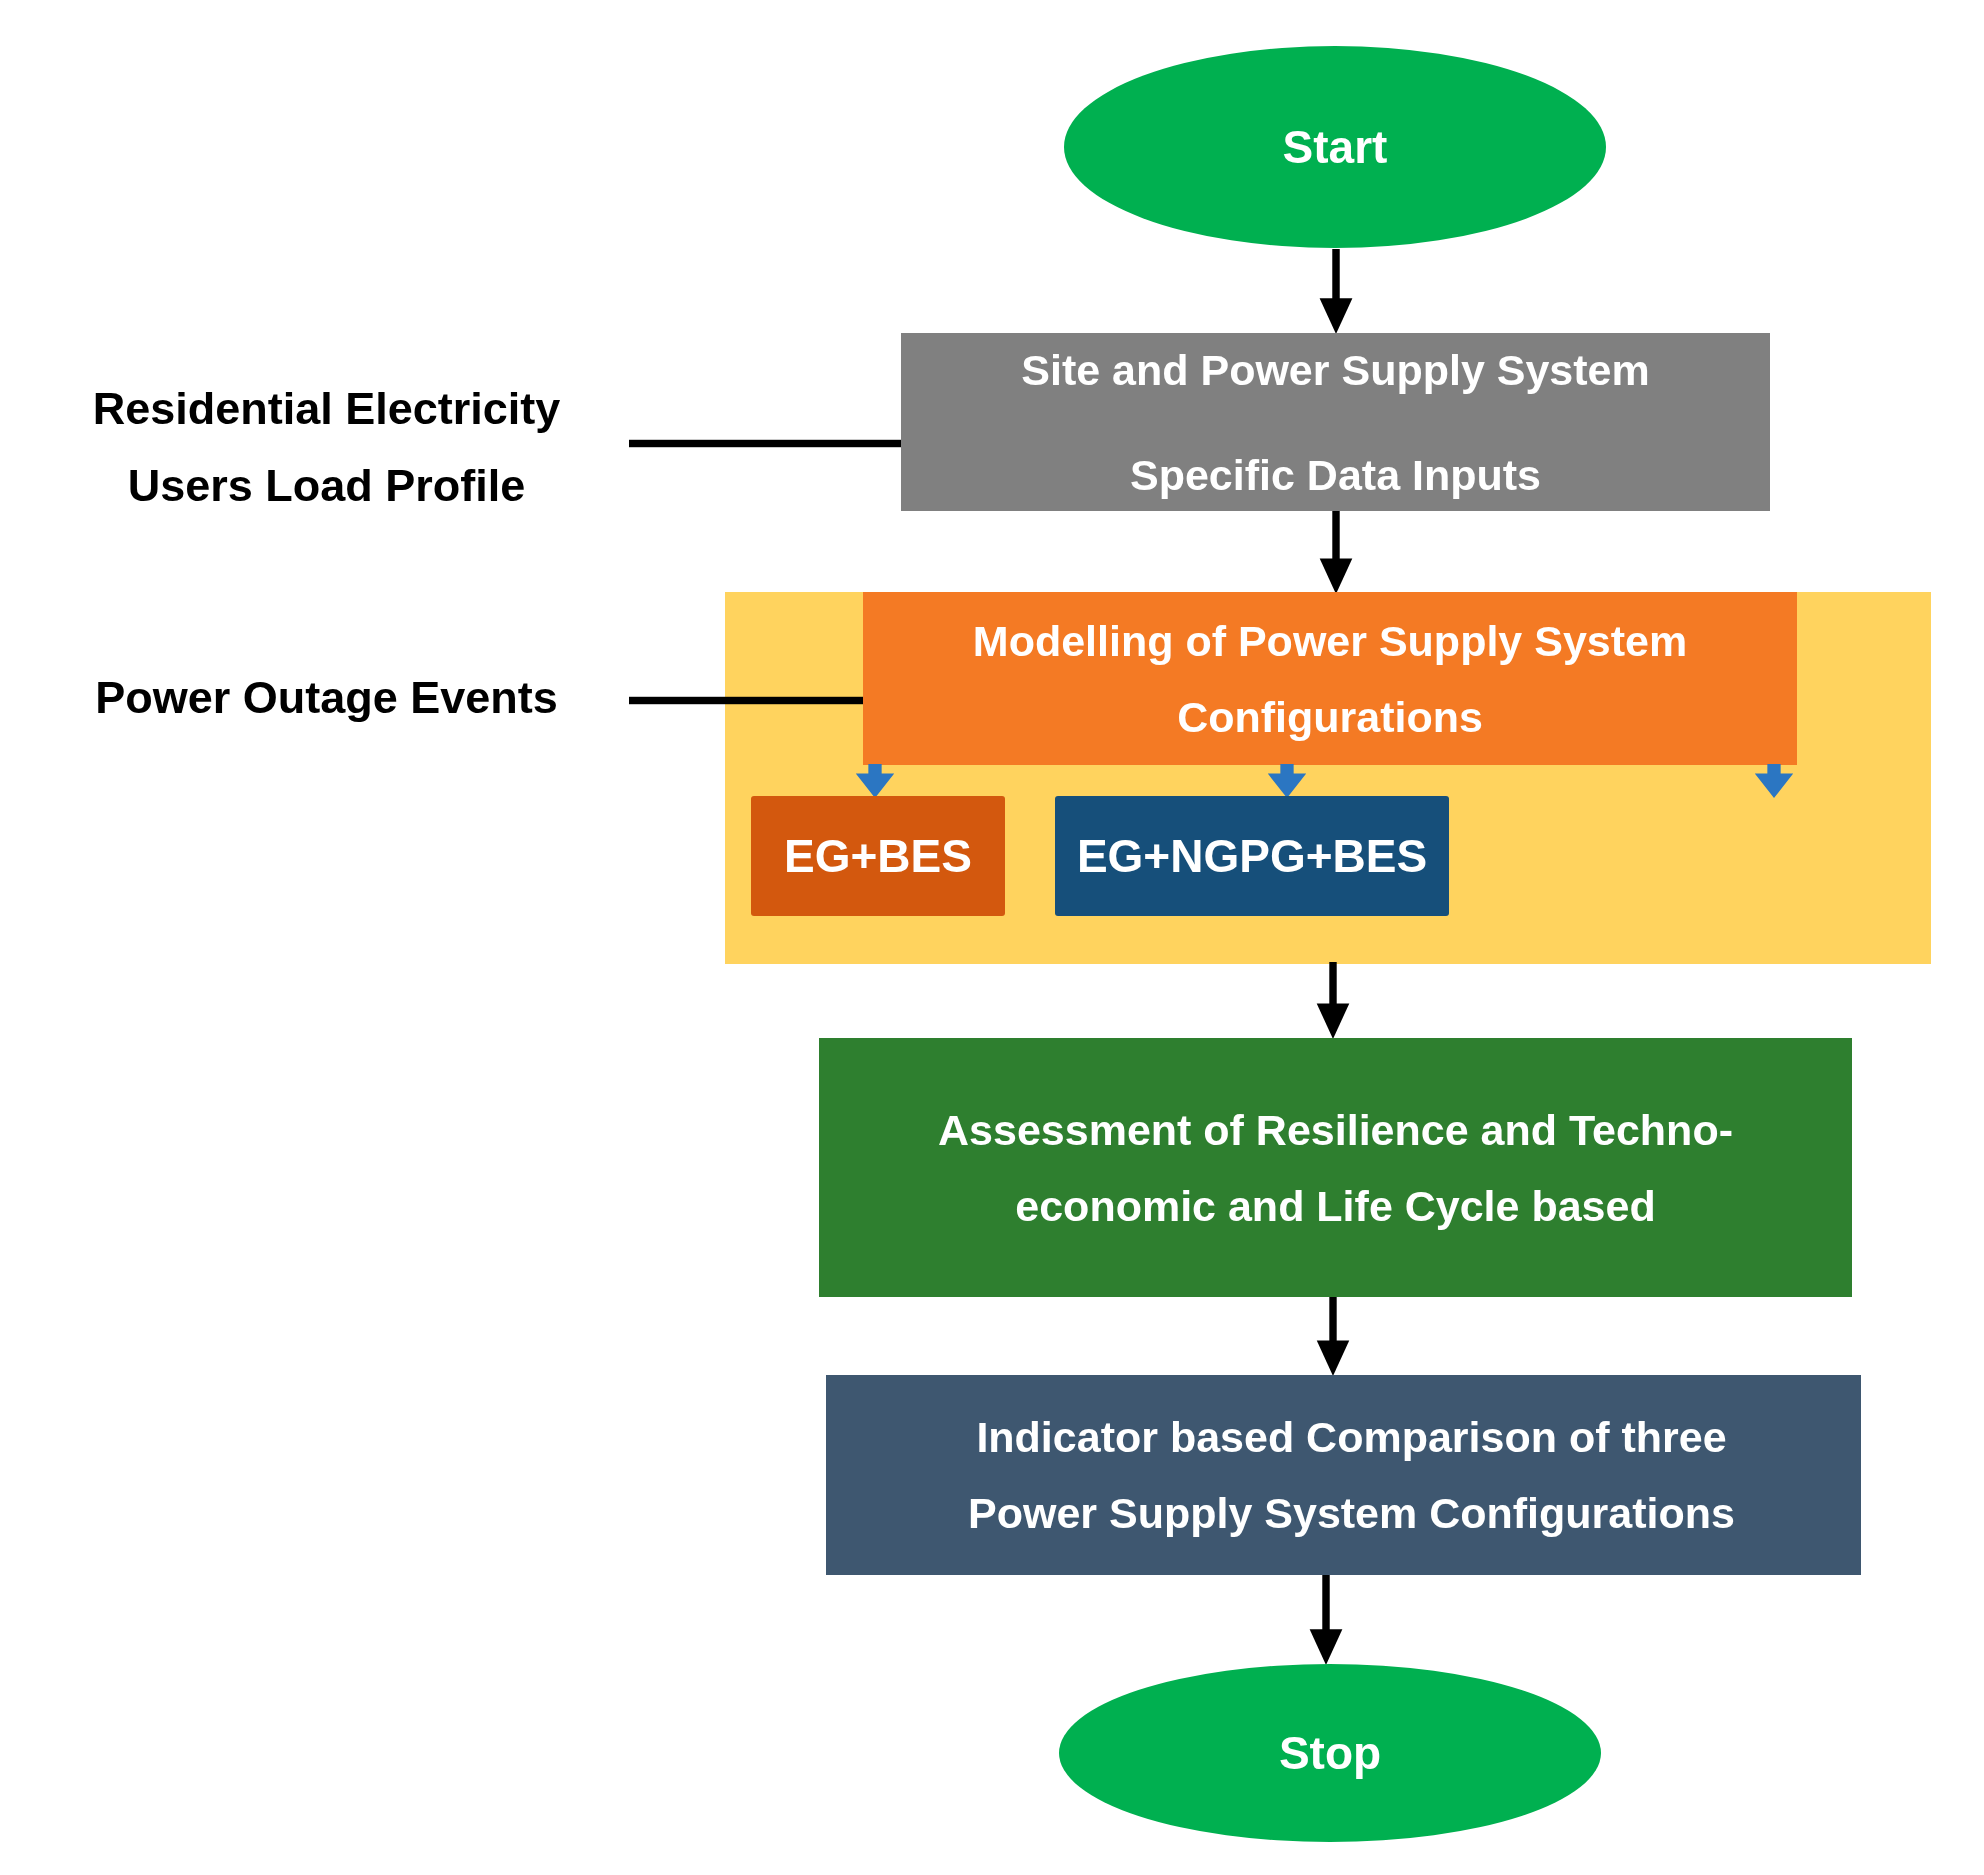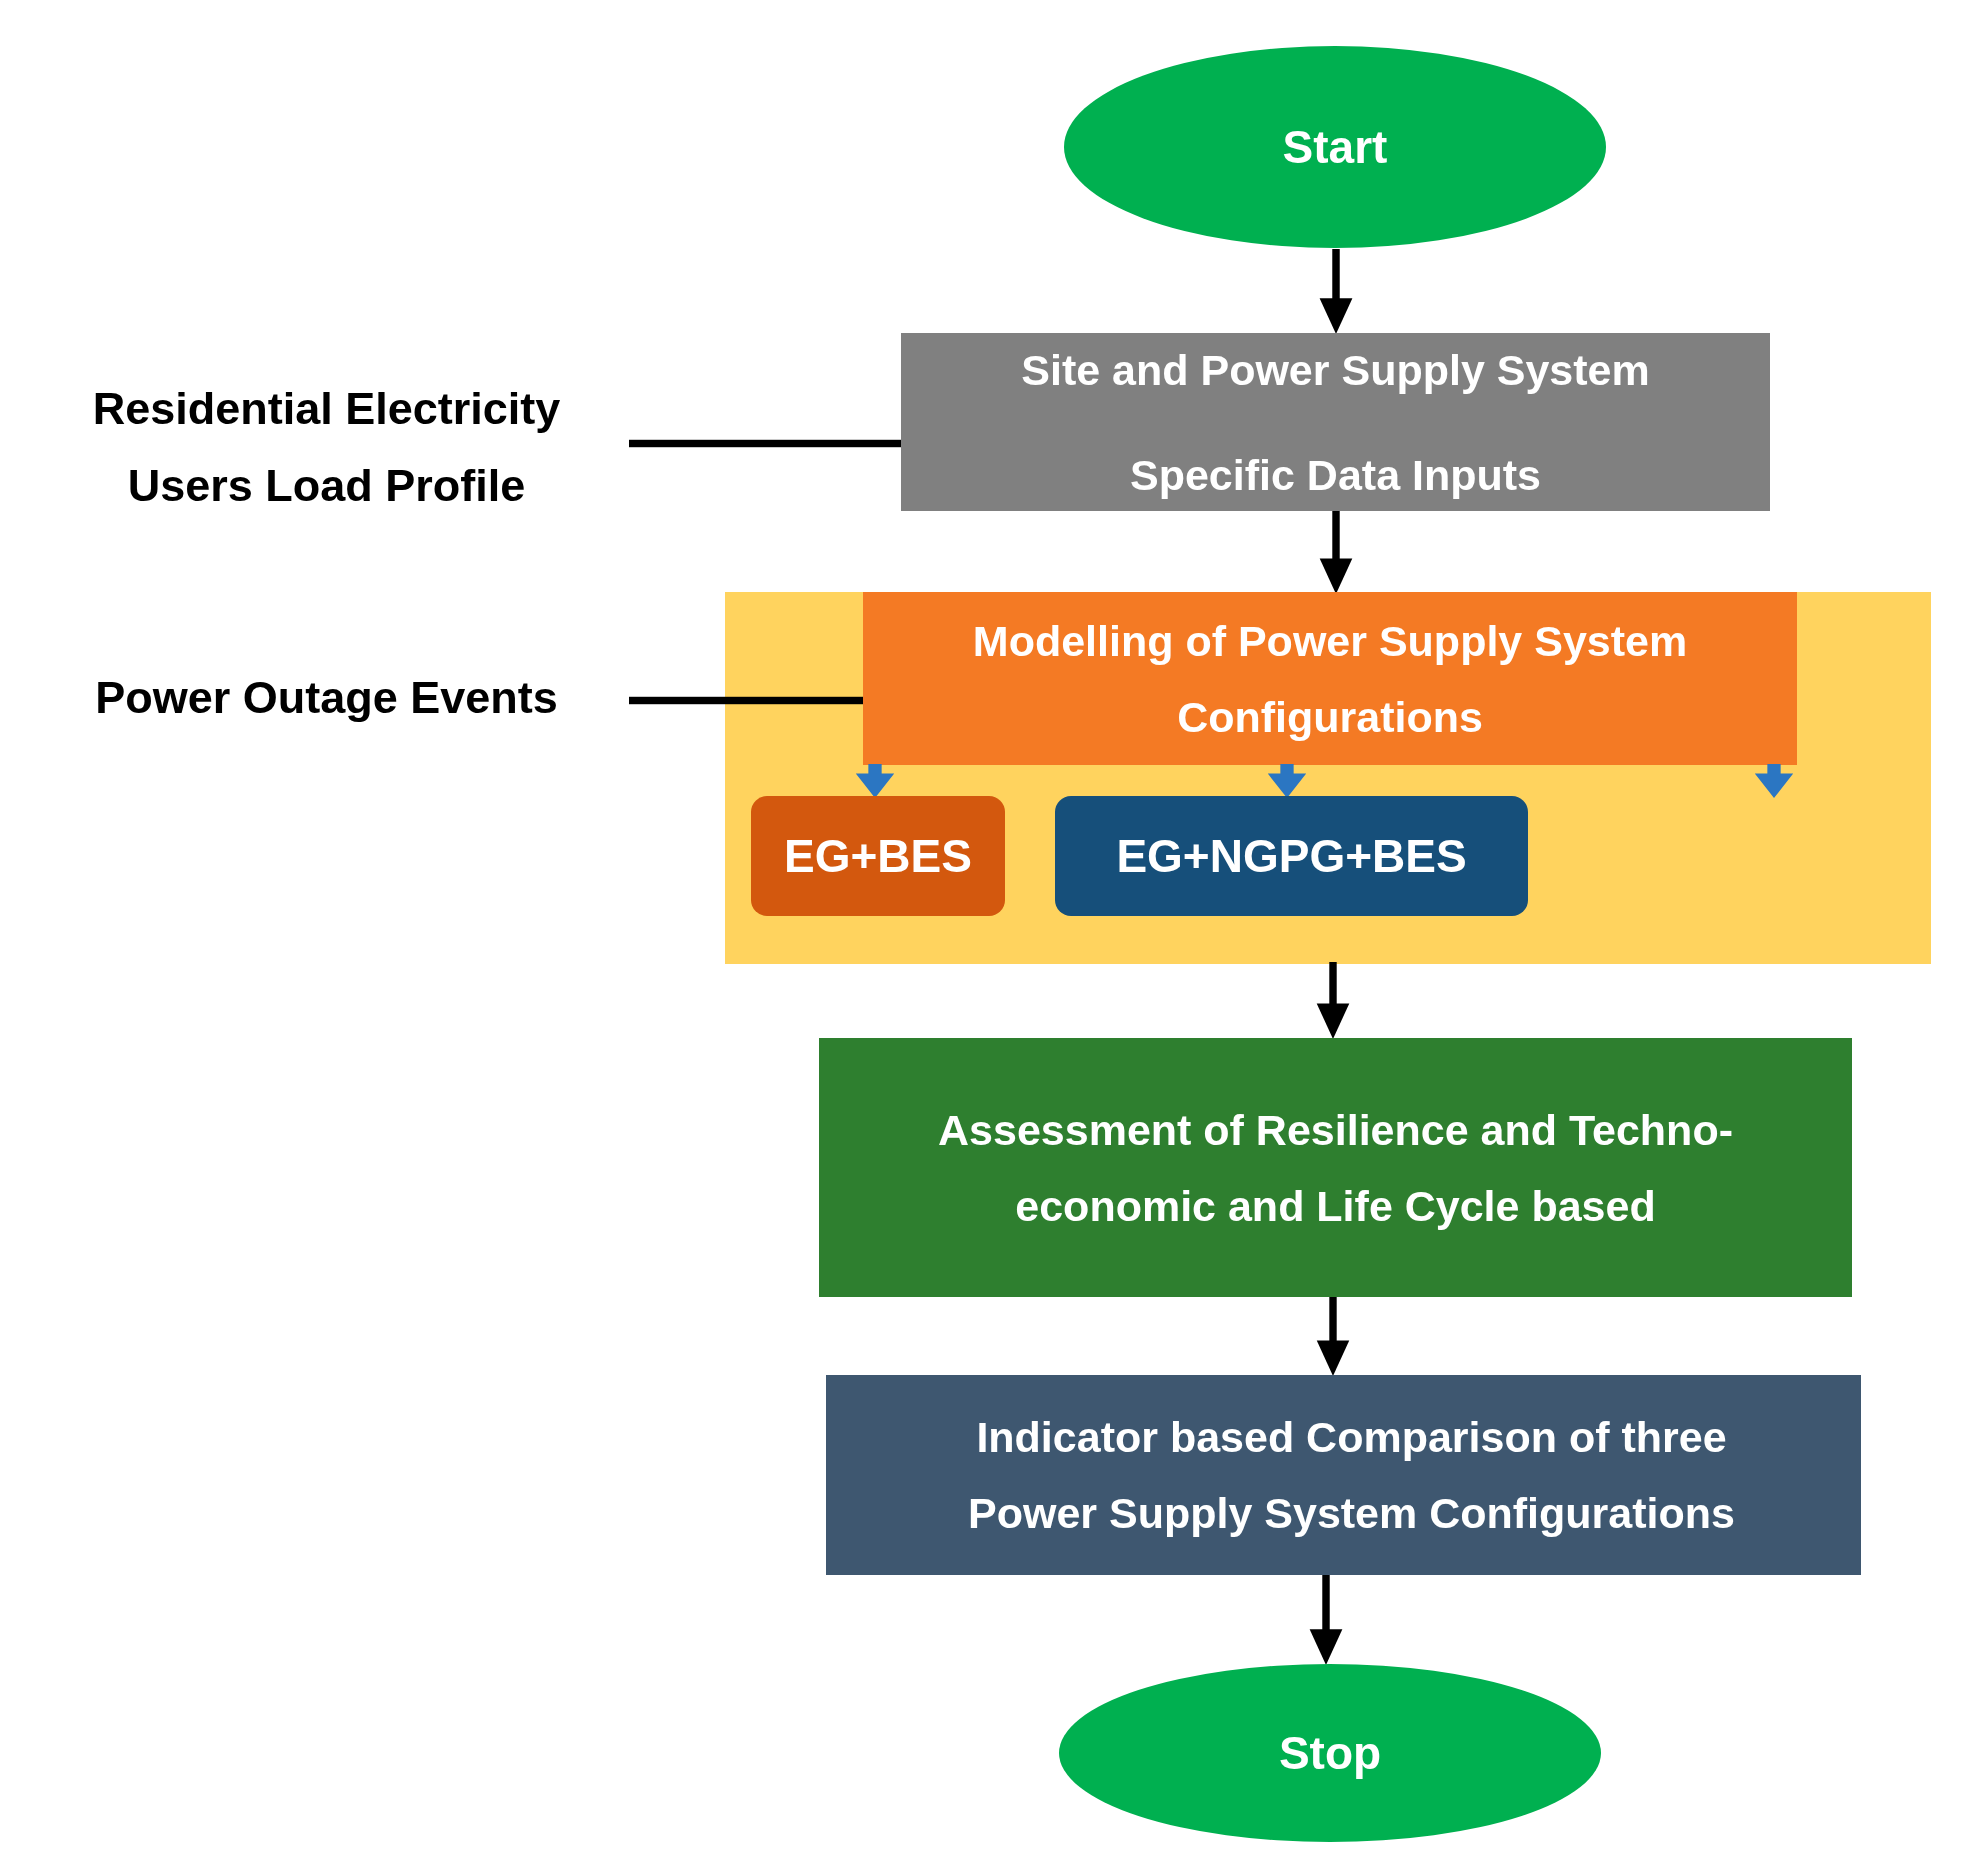--- a/index.html
+++ b/index.html
@@ -11,21 +11,21 @@
   .terminal{
     background:var(--terminal_green);border-radius:50%;
   }
   .terminal .line{color:#ffffff;font-size:46px;font-weight:700;white-space:nowrap;}
   .boxtext .line{color:#ffffff;font-size:43px;font-weight:700;line-height:76px;white-space:nowrap;text-align:center;}
   .inputs-box{background:var(--inputs_gray);}
   .modelling-bg{position:absolute;background:var(--modelling_bg_yellow);}
   .modelling-box{background:var(--modelling_orange);}
   .assessment-box{background:var(--assessment_green);}
   .comparison-box{background:var(--comparison_slate);}
-  .config-chip{position:absolute;display:flex;align-items:center;justify-content:center;border-radius:16px;}
+  .config-chip{position:absolute;display:flex;align-items:center;justify-content:center;border-radius:3px;}
   .config-chip .line{color:#ffffff;font-size:46px;font-weight:700;white-space:nowrap;}
   .chip-a{background:var(--eg_bes_orange);}
   .chip-b{background:var(--eg_ngpg_bes_blue);}
   .chip-c{background:var(--eg_pv_bes_green);}
   .side-label{position:absolute;display:flex;flex-direction:column;align-items:center;}
   .side-label .line{color:var(--label_black);font-size:45px;font-weight:700;line-height:77px;white-space:nowrap;text-align:center;margin-left:15px;}
   svg.connector{position:absolute;display:block;}
   .conn-fill{fill:var(--connector_black);}
   .branch-fill{fill:var(--branch_arrow_blue);}
 </style>
@@ -85,21 +85,21 @@
   <svg class="connector" style="left:1266px;top:764px;" width="42" height="34" viewBox="0 0 56 46">
     <polygon class="branch-fill" points="19,0 37,0 37,13 54,13 28,46 2,13 19,13"></polygon>
   </svg>
   <svg class="connector" style="left:1753px;top:764px;" width="42" height="34" viewBox="0 0 56 46">
     <polygon class="branch-fill" points="19,0 37,0 37,13 54,13 28,46 2,13 19,13"></polygon>
   </svg>
 
   <div class="config-chip chip-a" style="left:751px;top:796px;width:254px;height:120px;">
     <div class="line">EG+BES</div>
   </div>
-  <div class="config-chip chip-b" style="left:1055px;top:796px;width:473px;height:120px;text-align:right;">
+  <div class="config-chip chip-b" style="left:1055px;top:796px;width:394px;height:120px;text-align:right;">
     <div class="line">EG+NGPG+BES</div>
   </div>
 
   <svg class="connector" style="left:1315px;top:962px;" width="36" height="77" viewBox="0 0 48 104">
     <rect class="conn-fill" x="19" y="0" width="10" height="58"></rect>
     <polygon class="conn-fill" points="2,56 46,56 24,104"></polygon>
   </svg>
 
   <div class="node assessment-box boxtext" style="left:819px;top:1038px;width:1033px;height:259px;">
     <div class="line">Assessment of Resilience and Techno-</div>

